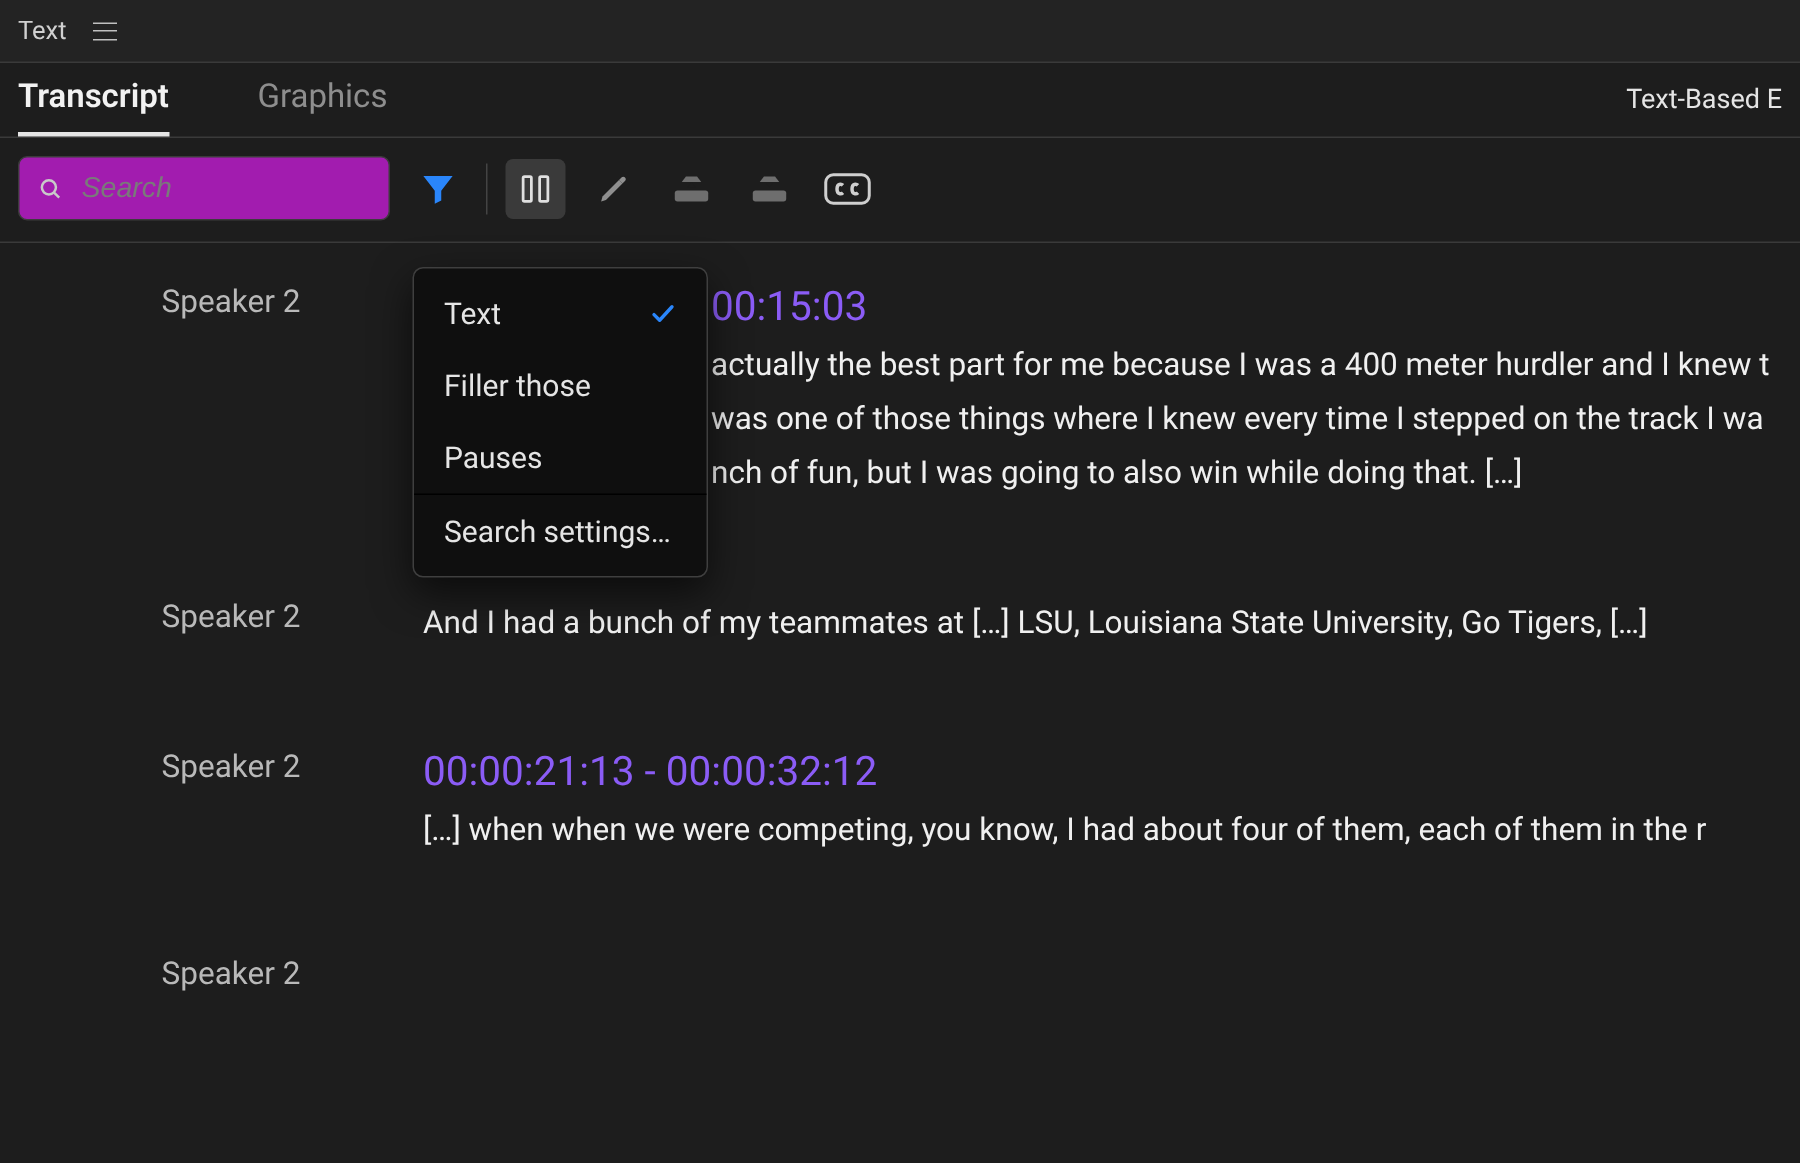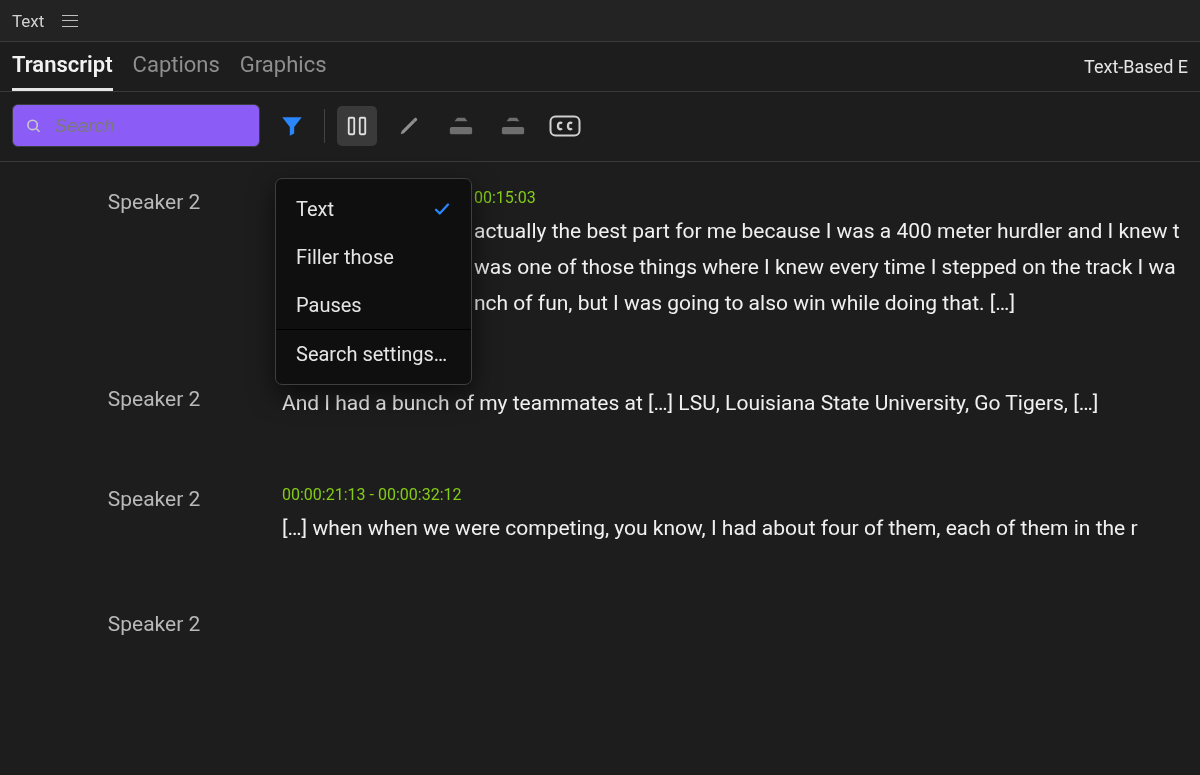--- a/index.html
+++ b/index.html
@@ -31,21 +31,21 @@
 
     
     .subnav {
       display: flex;
       align-items: center;
       justify-content: space-between;
       padding: 0 12px;
       height: 50px;
       border-bottom: 1px solid #3a3a3a;
     }
-    .subnav-left { display: flex; gap: 20px; align-items: flex-start; height: 100%; }
+    .subnav-left { display: flex; gap: 59px; align-items: flex-start; height: 100%; }
     .tab {
       font-size: 22px;
       color: #8e8e8e;
       cursor: pointer;
       height: 100%;
       display: flex;
       align-items: center;
       border-bottom: 3px solid transparent;
       padding-bottom: 1px;
     }
@@ -56,21 +56,21 @@
     .toolbar {
       display: flex;
       align-items: center;
       padding: 12px 12px 14px;
       gap: 12px;
       border-bottom: 1px solid #3a3a3a;
     }
     .search-box {
       width: 248px;
       height: 43px;
-      background: #8b5cf6;
+      background: #a21caf;
       border: 1px solid #3c3c3c;
       border-radius: 6px;
       display: flex;
       align-items: center;
       padding: 0 12px;
       gap: 12px;
     }
     .search-box input {
       background: transparent;
       border: none;
@@ -103,21 +103,21 @@
     .row { display: flex; margin-bottom: 64px; }
     .speaker-col {
       width: 256px;
       flex-shrink: 0;
       color: #b9b9b9;
       font-size: 21px;
       padding-top: 2px;
       text-align: center;
     }
     .content-col { flex: 1; overflow: hidden; }
-    .timecode { color: #84cc16; font-size: 16px; margin-bottom: 6px; }
+    .timecode { color: #8b5cf6; font-size: 27px; margin-bottom: 6px; }
     .line { font-size: 21px; color: #f0f0f0; line-height: 36px; white-space: nowrap; }
 
     
     .dropdown {
       position: absolute;
       left: 275px;
       top: 178px;
       width: 197px;
       background: #0f0f0f;
       border: 1px solid #3f3f3f;
@@ -147,21 +147,20 @@
       <span></span>
         <span></span>
         <span></span>
     </div>
   </div>
 </div>
 
 <div class="subnav">
   <div class="subnav-left">
     <div class="tab active">Transcript</div>
-    <div class="tab">Captions</div>
     <div class="tab">Graphics</div>
   </div>
   <div class="subnav-right">Text-Based E</div>
 </div>
 
 <div class="toolbar">
   <div class="search-box">
     <svg width="20" height="20" viewBox="0 0 24 24" fill="none" stroke="#c9c9c9" stroke-width="2.3">
       <circle cx="10.5" cy="10.5" r="6.5"></circle>
         <line x1="20" y1="20" x2="15.5" y2="15.5"></line>

